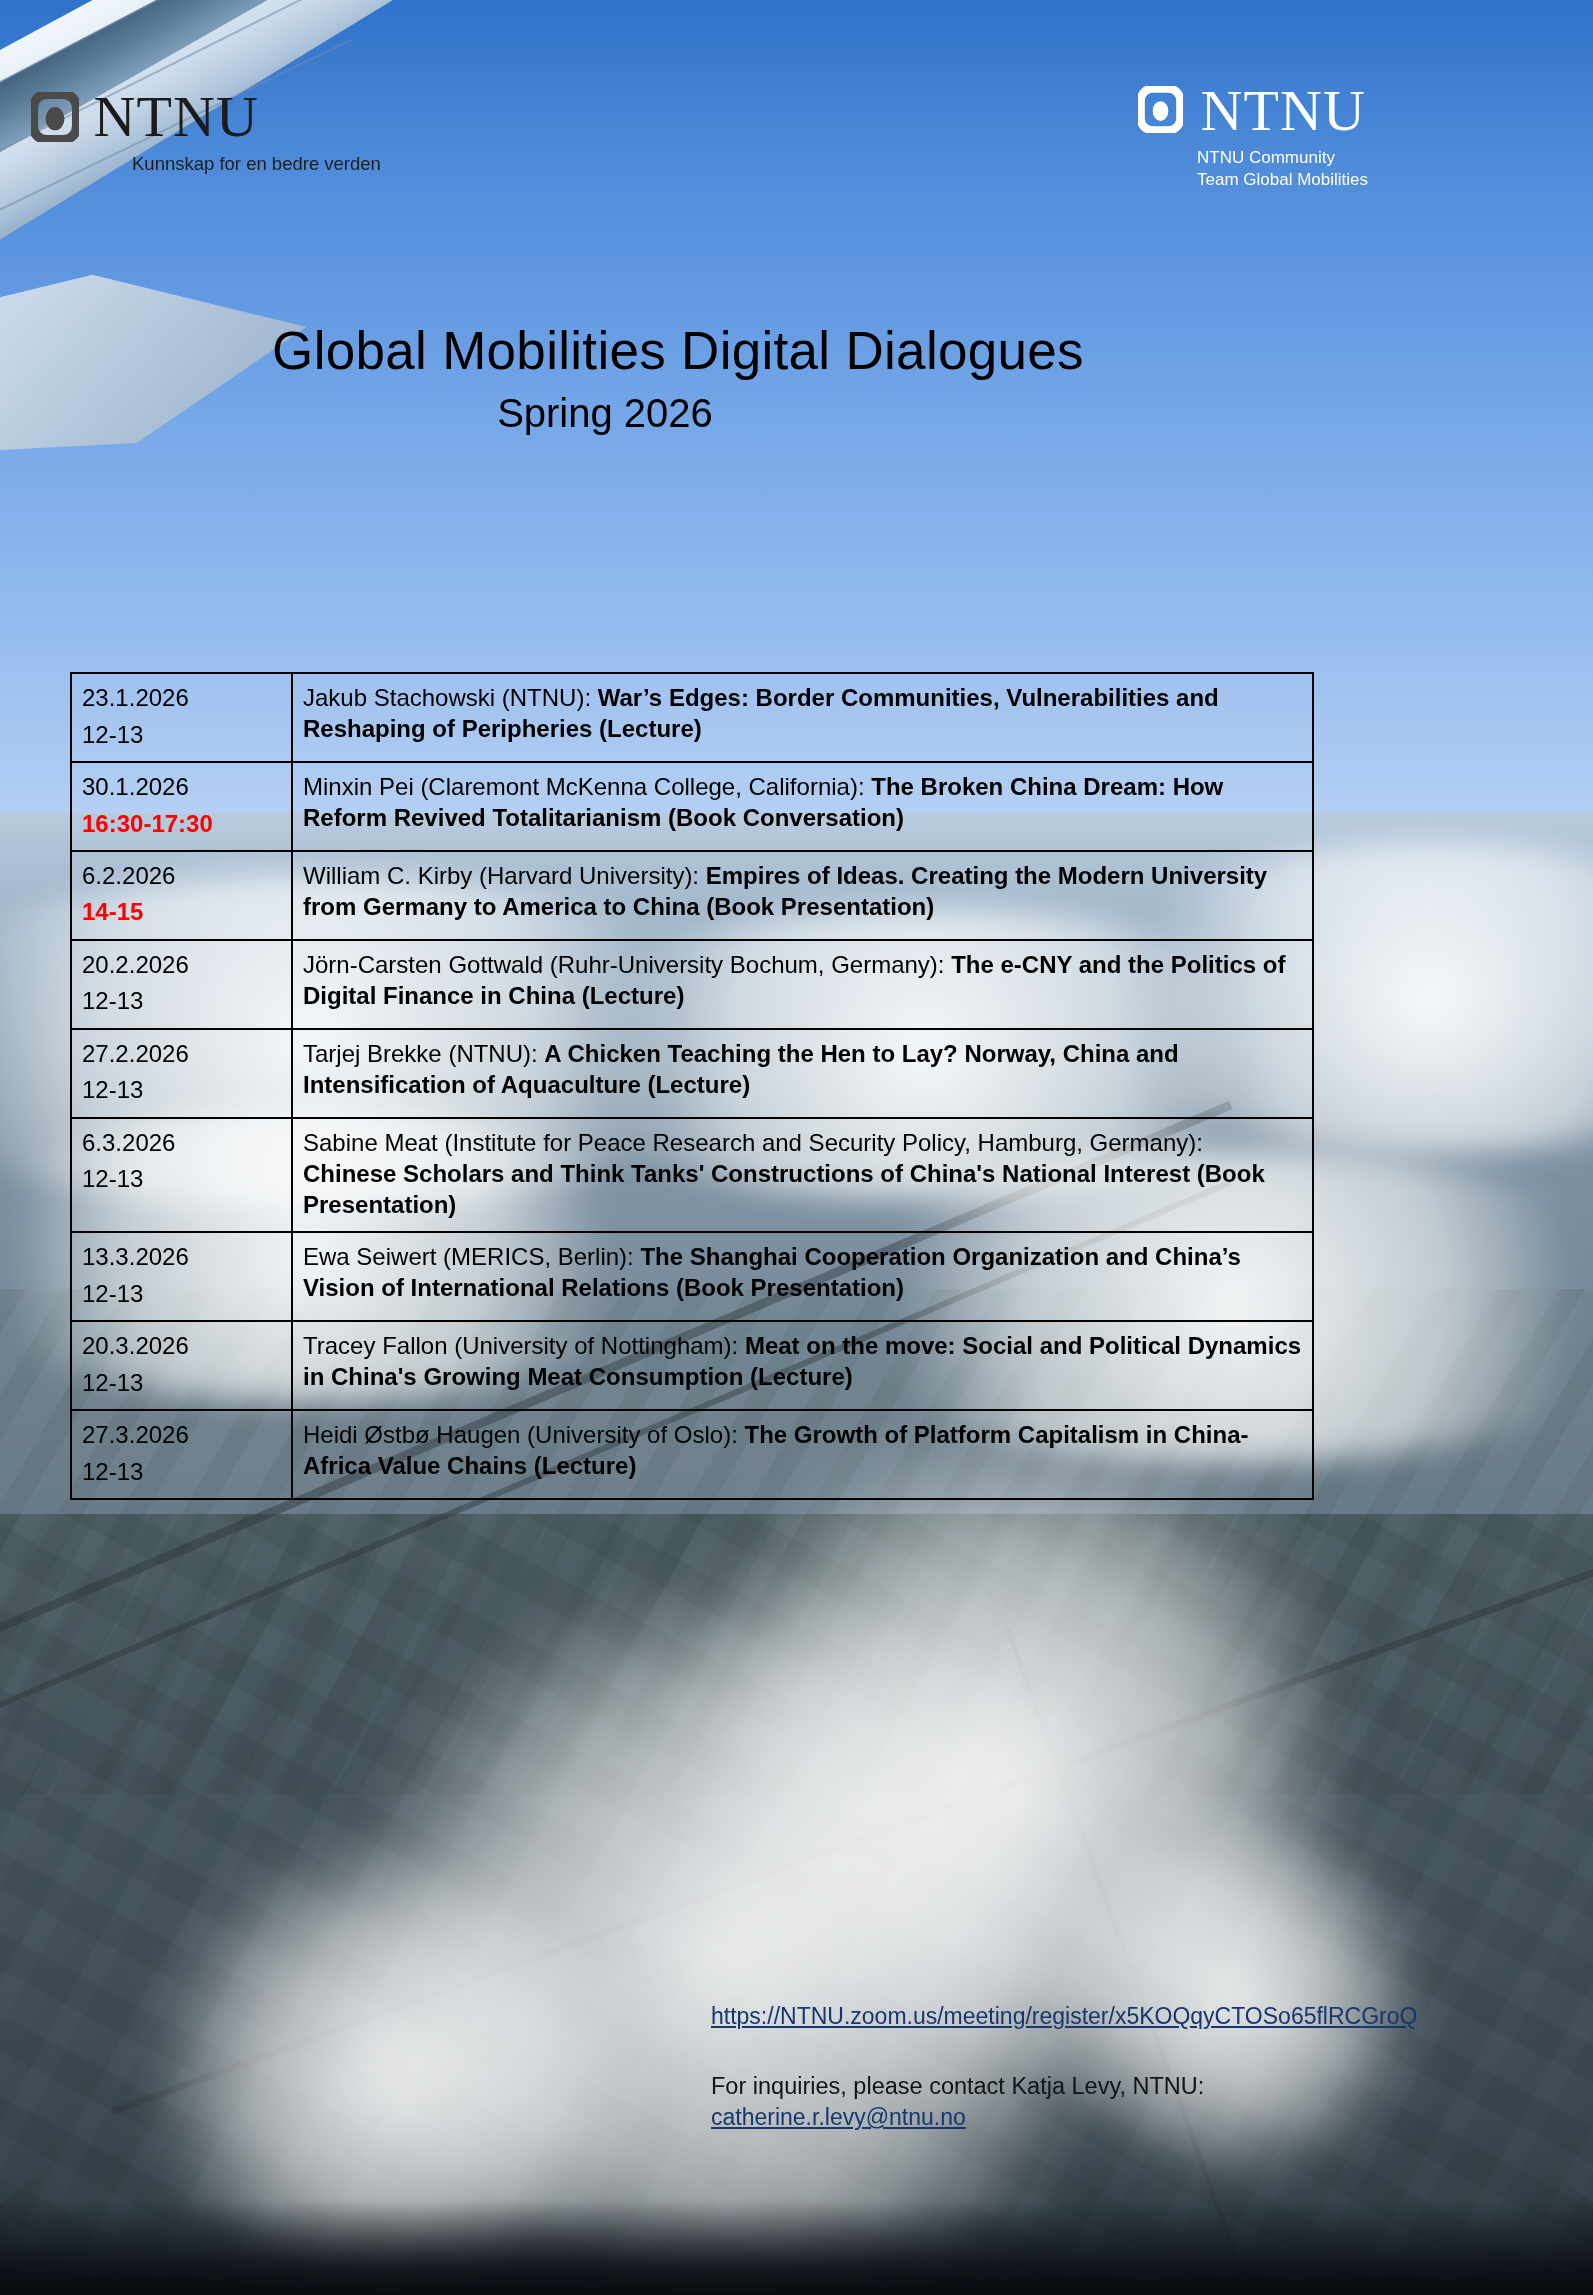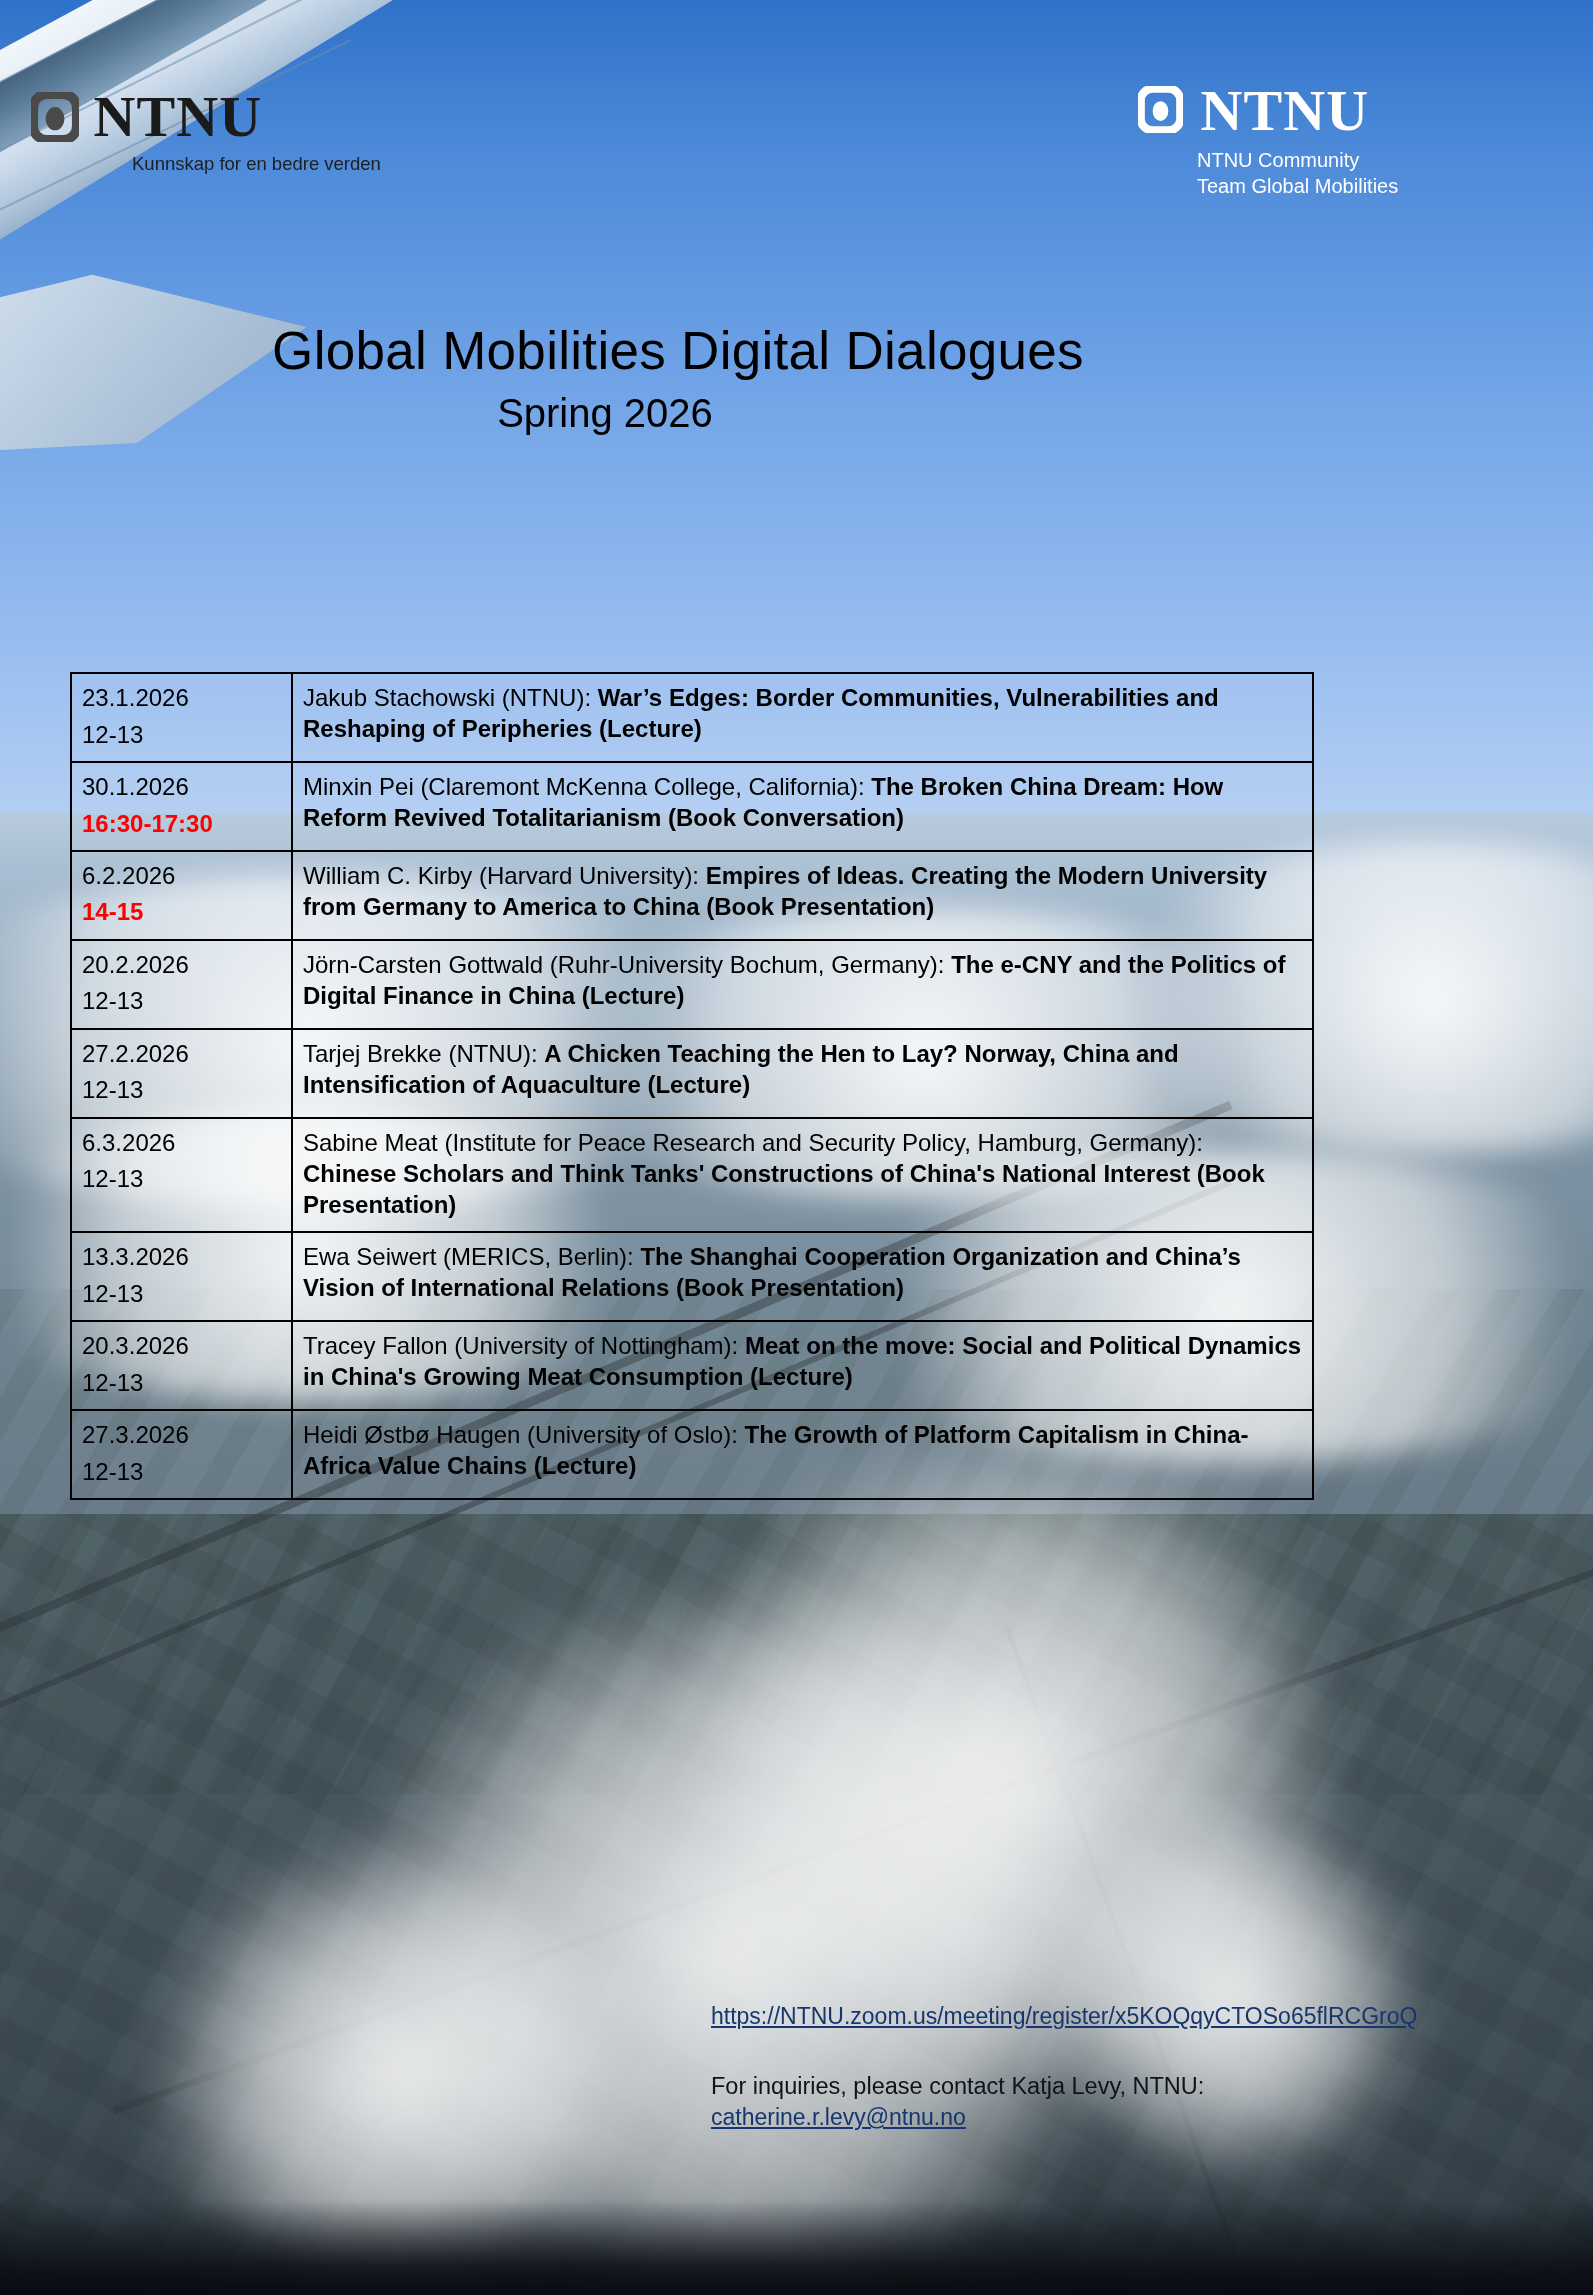--- a/index.html
+++ b/index.html
@@ -105,31 +105,31 @@
     background:linear-gradient(180deg,rgba(12,16,22,0) 0%,rgba(12,16,22,.88) 70%,rgba(8,11,16,1) 100%);
     pointer-events:none;
   }
 
   
   .logo{position:absolute;display:flex;flex-direction:column;}
   .logo-row{display:flex;align-items:center;gap:14.6px;}
   .logo-mark{width:48px;height:50px;flex:0 0 auto;}
   .logo-word{
     font-family:"Liberation Serif","DejaVu Serif",serif;
-    font-size:58px;line-height:.92;font-weight:700;letter-spacing:1.1px;
+    font-size:58px;line-height:.92;font-weight:400;letter-spacing:1.1px;
   }
   .logo-sub{font-size:19px;line-height:1.3;font-weight:400;}
 
   .logo-left{left:31px;top:90px;color:#3d3d3d;}
   .logo-left .logo-word{color:#1b1b1b;}
   .logo-left .logo-sub{margin-top:9px;margin-left:101px;color:#1f1f1f;font-size:18.5px;}
 
   .logo-right{left:1138px;top:84px;color:#ffffff;align-items:flex-start;}
   .logo-right .logo-word{color:#ffffff;}
-  .logo-right .logo-sub{margin-top:10px;margin-left:59px;color:#ffffff;font-size:20px;}
+  .logo-right .logo-sub{margin-top:10px;margin-left:59px;color:#ffffff;font-size:17px;}
 
   
   .title-block{position:absolute;left:0;top:320px;width:100%;text-align:center;padding-left:20px;}
   .title-main{
     font-size:53px;font-weight:400;color:#000;letter-spacing:0.3px;
     text-align:center;margin-left:-258px;
   }
   .title-sub{
     font-size:40px;font-weight:400;color:#000;margin-top:10px;
     text-align:center;margin-left:-404px;

